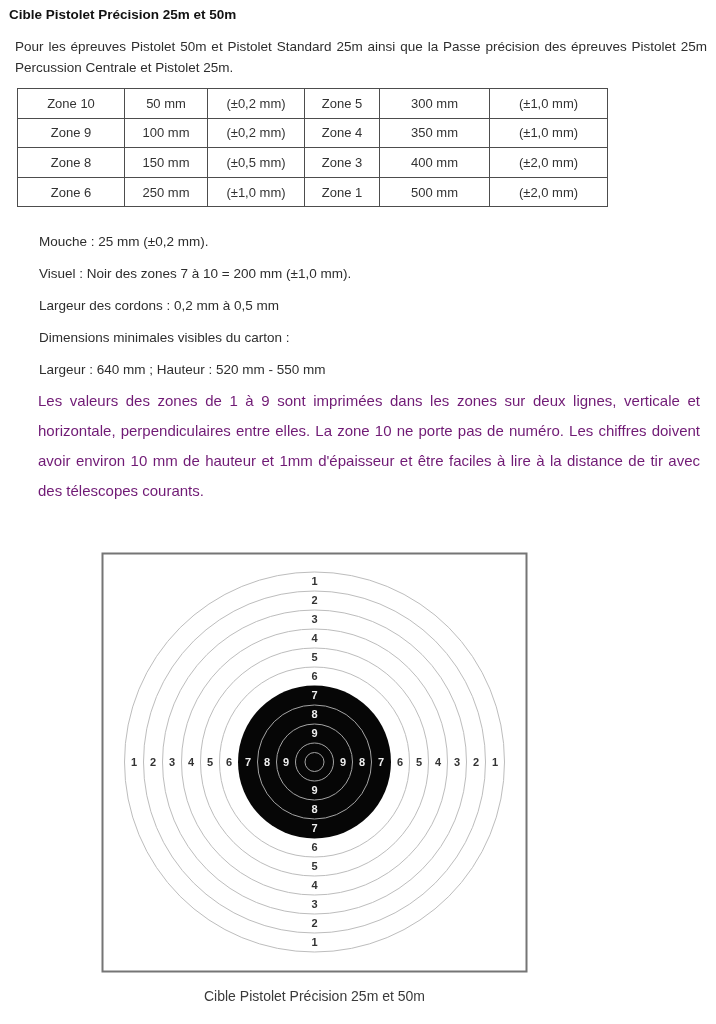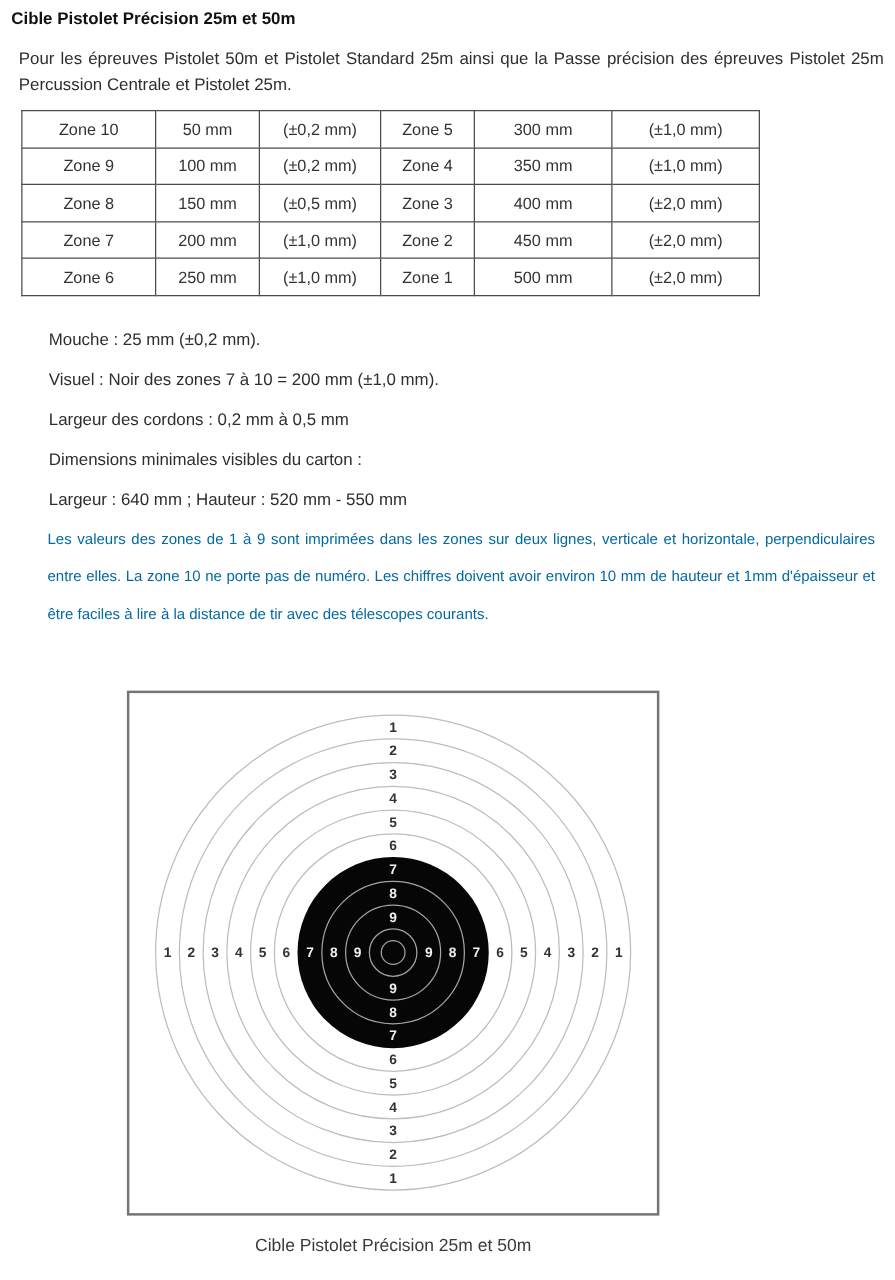--- a/index.html
+++ b/index.html
@@ -52,24 +52,24 @@
   }
   .notes p {
     margin: 0 0 16px 1px;
     font-size: 13.5px;
     line-height: 16px;
     color: #2e2e2e;
   }
   .bigpara {
     width: 662px;
     margin: -8px 0 12px 29px;
-    font-size: 12px;
+    font-size: 15px;
     line-height: 30px;
     text-align: justify;
-    color: #0369a1;
+    color: #701a75;
   }
   .figure {
     margin: 46px 0 0 92px;
     width: 427px;
   }
   .figure svg {
     display: block;
   }
   .caption {
     margin: 15px 0 0 0;
@@ -114,28 +114,20 @@
         <td>Zone 4</td>
         <td>350 mm</td>
         <td>(±1,0 mm)</td>
       </tr>
       <tr>
         <td>Zone 8</td>
         <td>150 mm</td>
         <td>(±0,5 mm)</td>
         <td>Zone 3</td>
         <td>400 mm</td>
-        <td>(±2,0 mm)</td>
-      </tr>
-      <tr>
-        <td>Zone 7</td>
-        <td>200 mm</td>
-        <td>(±1,0 mm)</td>
-        <td>Zone 2</td>
-        <td>450 mm</td>
         <td>(±2,0 mm)</td>
       </tr>
       <tr>
         <td>Zone 6</td>
         <td>250 mm</td>
         <td>(±1,0 mm)</td>
         <td>Zone 1</td>
         <td>500 mm</td>
         <td>(±2,0 mm)</td>
       </tr>

